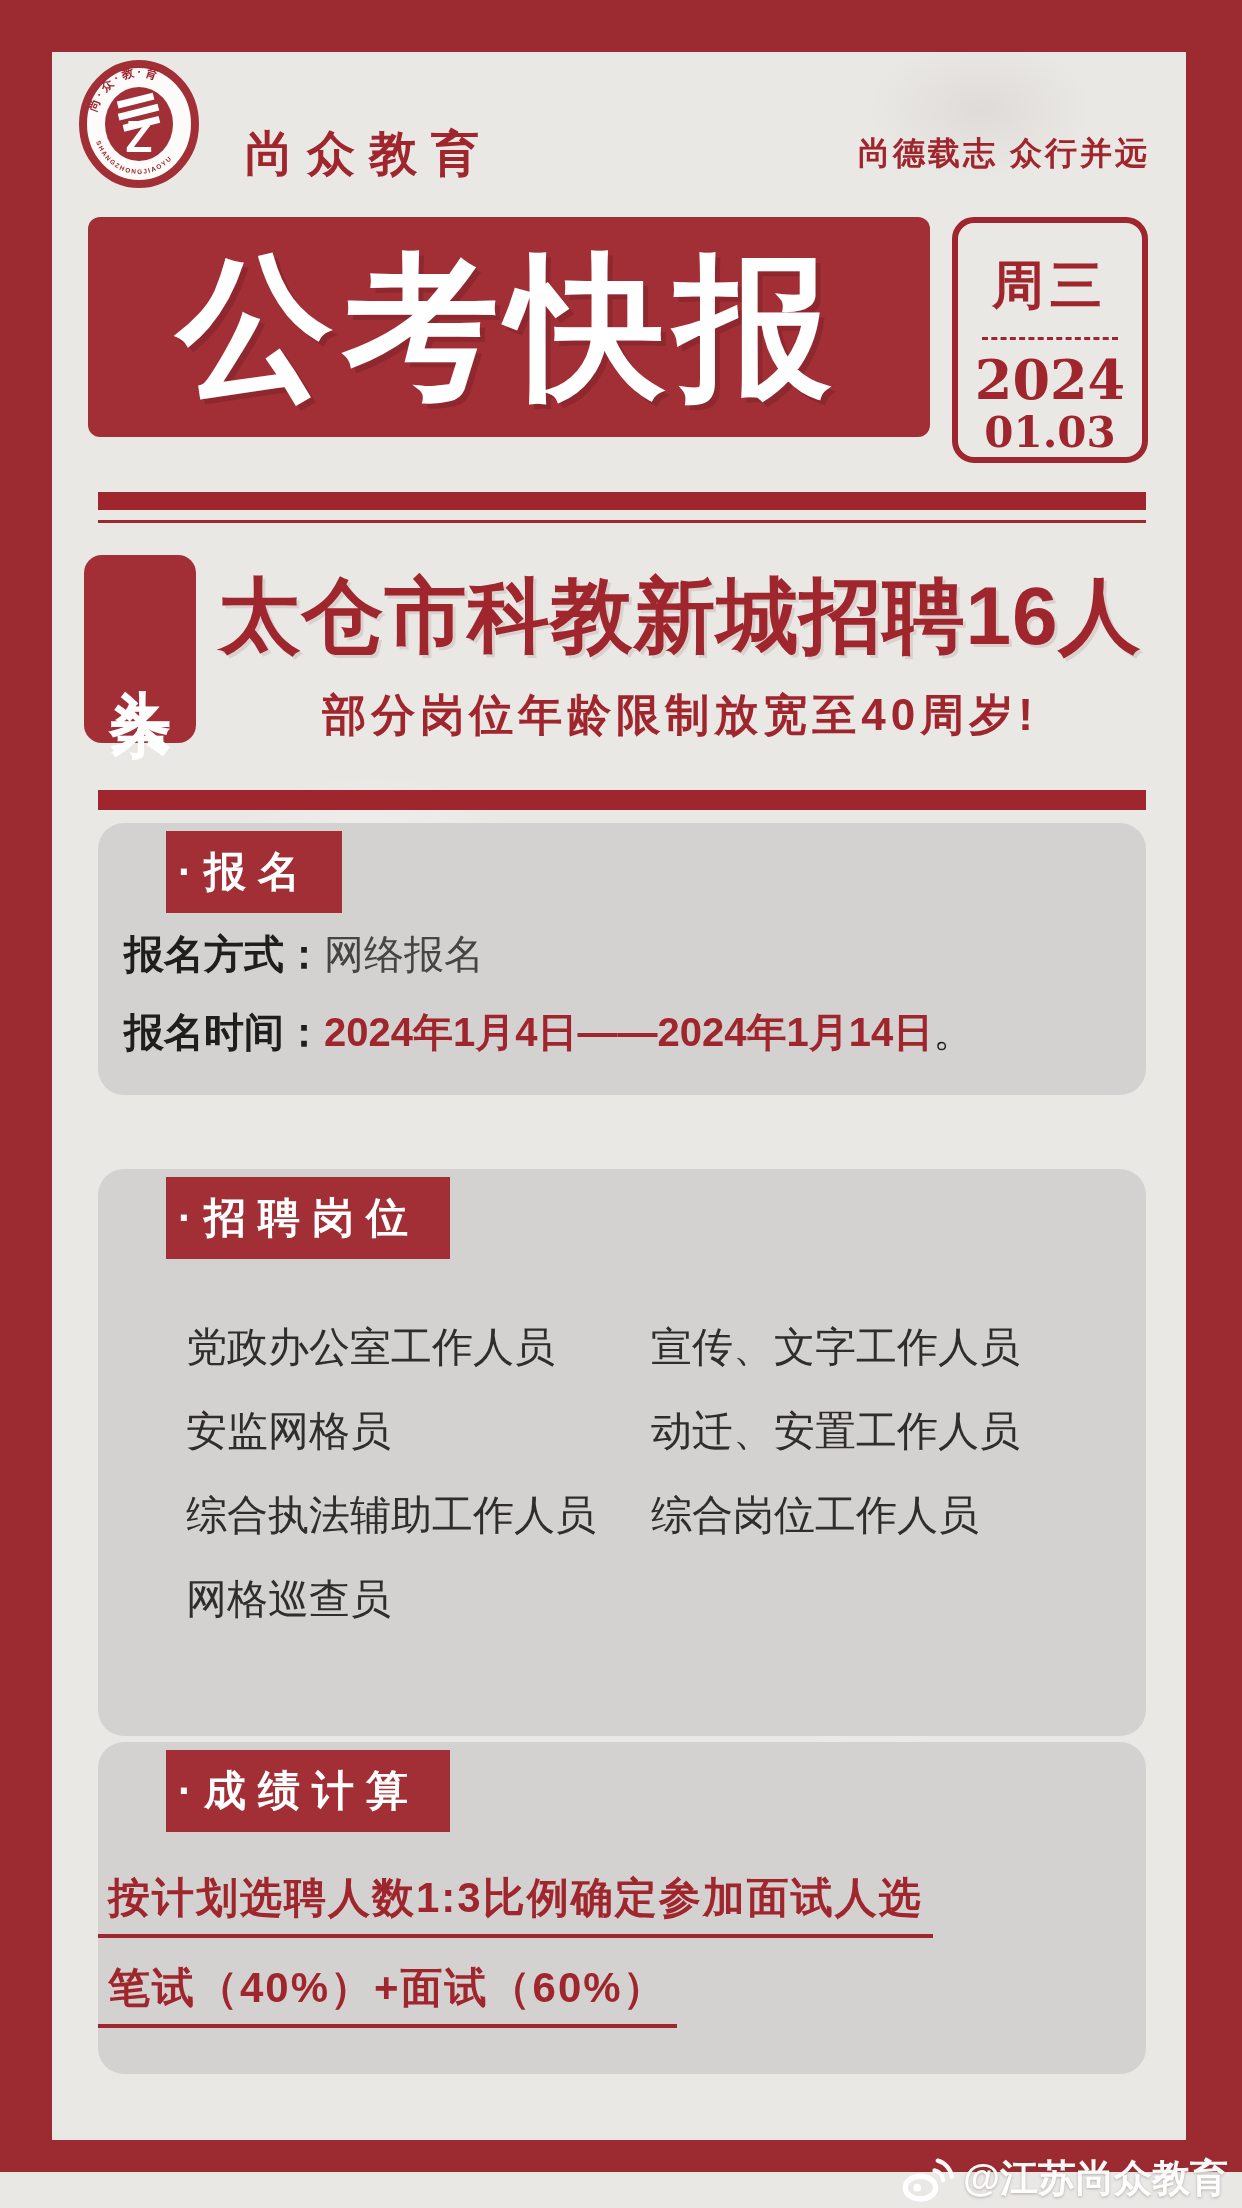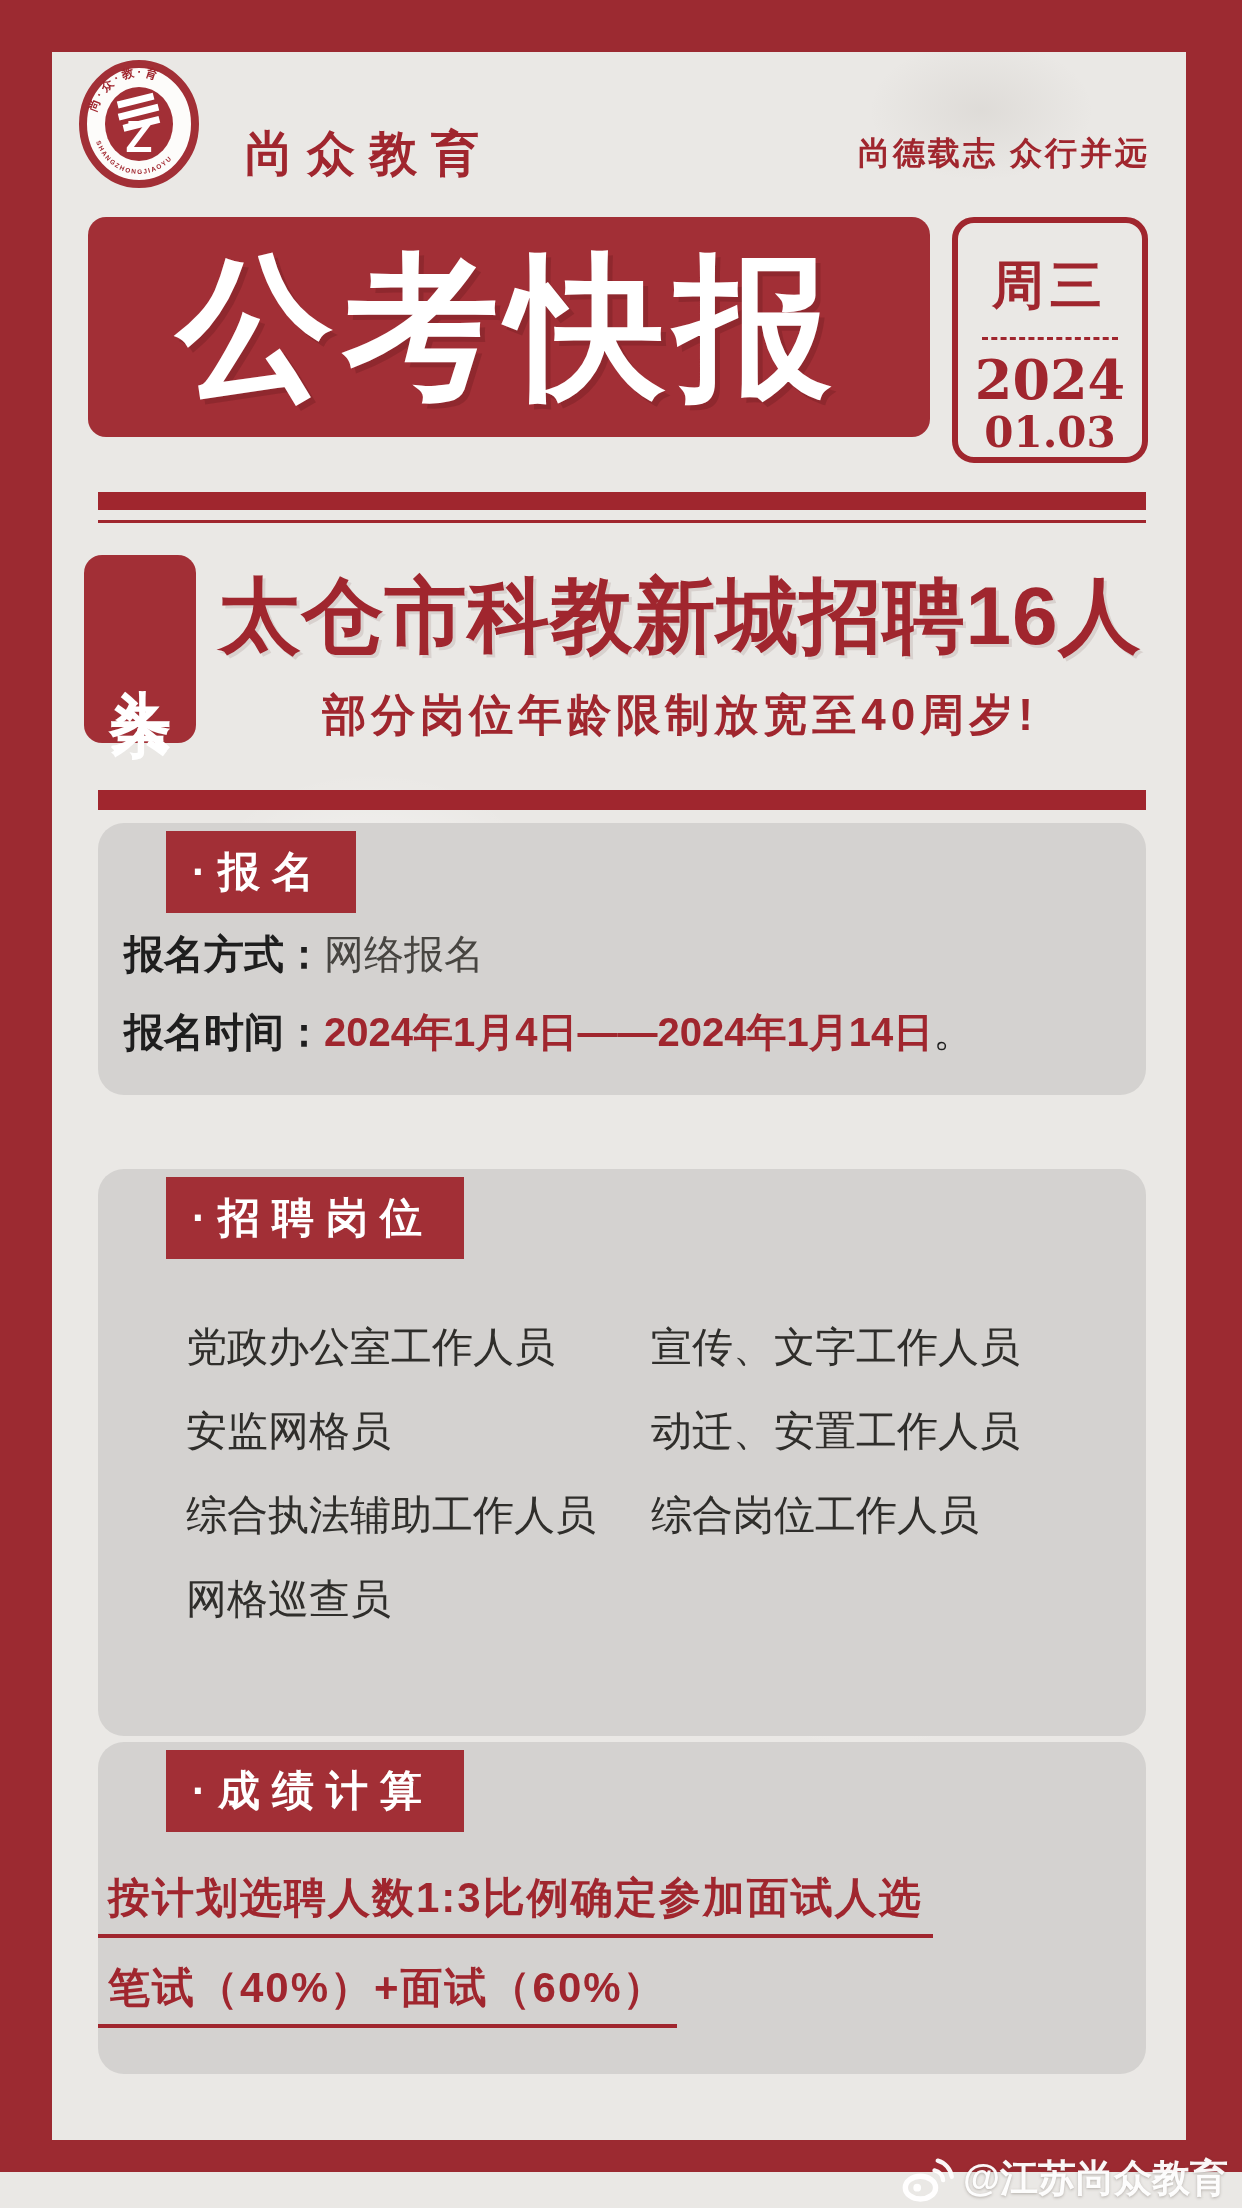--- a/index.html
+++ b/index.html
@@ -36,21 +36,21 @@
     position:absolute;left:245px;top:122px;
     font-size:48px;font-weight:700;color:var(--red-text);letter-spacing:14px;
   }
   .slogan{
     position:absolute;right:92px;top:132px;
     font-size:32px;font-weight:600;color:var(--red-text);letter-spacing:3px;margin-left:12px;
   }
   
   .banner{
     position:absolute;left:88px;top:217px;width:842px;height:220px;
-    background:var(--red-main);border-radius:18px;
+    background:var(--red-main);border-radius:12px;
     display:flex;align-items:center;justify-content:center;
   }
   .banner-title{
     color:var(--white);font-size:156px;font-weight:900;letter-spacing:10px;
     line-height:1;text-shadow:5px 5px 0 rgba(60,10,12,0.18);
   }
   .datebox{
     position:absolute;left:952px;top:217px;width:196px;height:246px;
     border:6px solid var(--red-text);border-radius:22px;
     display:flex;flex-direction:column;align-items:center;padding-top:28px;
@@ -85,21 +85,21 @@
   }
   
   .panel{position:absolute;left:98px;width:1048px;background:var(--panel);border-radius:26px;}
   .panel.p1{top:823px;height:272px;}
   .panel.p2{top:1169px;height:567px;}
   .panel.p3{top:1742px;height:332px;}
   .panel-label{
     position:absolute;left:68px;top:8px;
     background:var(--red-main);color:var(--white);
     font-size:42px;font-weight:800;letter-spacing:12px;
-    padding:13px 30px 13px 26px;
+    padding:13px 30px 13px 12px;
   }
   .rowline{position:absolute;left:26px;font-size:40px;white-space:nowrap;}
   .rowline .k{font-weight:800;color:var(--ink);}
   .rowline .v{font-weight:500;color:var(--ink-soft);}
   .rowline .v.red{font-weight:700;color:var(--red-text);}
   .rowline .sfx{color:var(--ink);}
   .p1 .r1{top:104px;}
   .p1 .r2{top:182px;}
   .jobs{
     position:absolute;left:88px;top:136px;width:900px;

